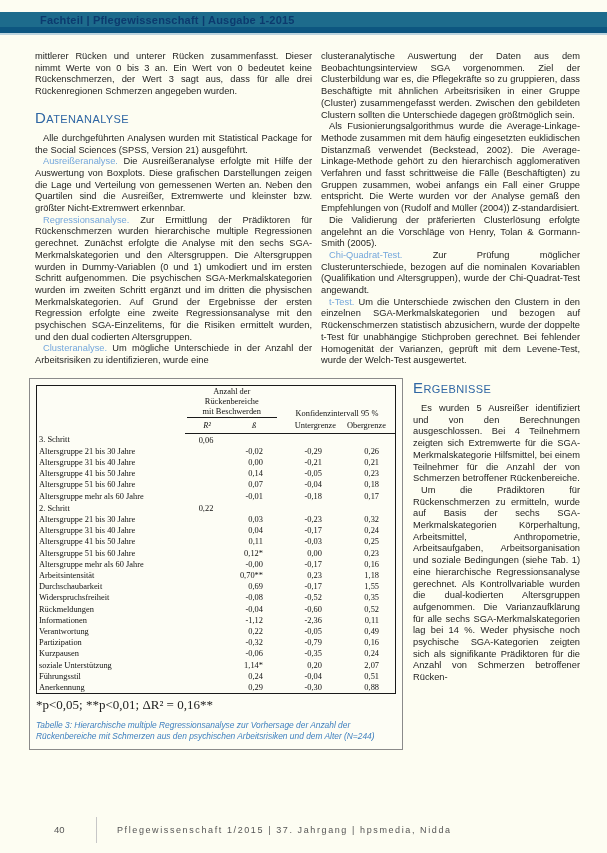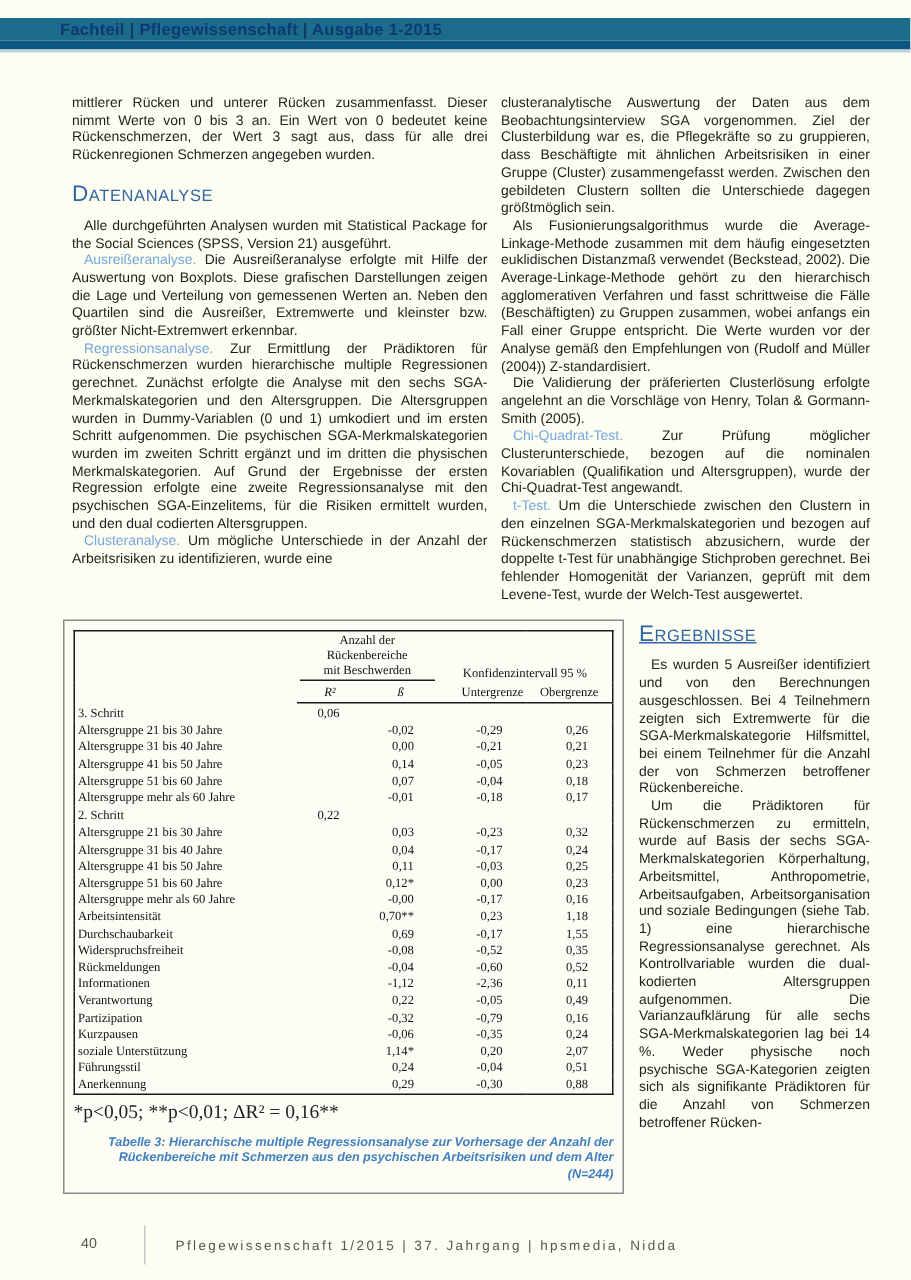--- a/index.html
+++ b/index.html
@@ -3,21 +3,21 @@
 <meta charset="utf-8">
 <style>
   html,body{margin:0;padding:0;}
   body{width:607px;height:853px;background:#fdfdf2;font-family:"Liberation Sans",sans-serif;color:#1e1e1e;position:relative;overflow:hidden;}
   
   .topbar{height:15px;background:#1d6b8c;display:flex;align-items:center;margin-top:12px;}
   .topbar-title{margin-left:40px;font-size:11px;font-weight:bold;color:#0c3a6e;letter-spacing:.2px;}
   .topbar-stripe{height:6px;background:#0d5680;}
   .topbar-hairline{height:2px;background:#bcd4de;}
   
-  .content{padding:28px 27px 0 35px;margin-left:13px;}
+  .content{padding:16px 27px 0 35px;}
   .cols{display:flex;gap:9px;}
   .col-left{width:277px;}
   .col-mid{flex:1;}
   p.body-text{margin:0;font-size:9.3px;line-height:11.7px;text-align:justify;}
   p.indent{text-indent:8px;}
   .lead{color:#74a7dc;}
   .lead::after{content:" ";}
   h2.section-heading{margin:12px 0 7px 0;font-variant:small-caps;font-weight:normal;font-size:15px;line-height:16px;color:#2f66a3;letter-spacing:.4px;}
   
   .bottom{display:flex;gap:10px;margin-top:11px;align-items:flex-start;}
@@ -26,23 +26,23 @@
   table.reg-table th{font-weight:normal;padding:1px 2px;vertical-align:bottom;}
   .group-head{text-align:center;font-size:8.4px;line-height:9.8px;padding:3px 4px 2px 4px;}
   .group-underline{border-bottom:1px solid #1a1a1a;}
   .subhead th{text-align:center;border-bottom:1px solid #1a1a1a;padding:2px 2px 3px 2px;}
   .subhead th.num{font-style:italic;}
   td.col-label{text-align:left;padding:0 2px;white-space:nowrap;}
   td.col-r2{text-align:left;padding:0 0 0 14px;}
   td.col-beta,td.col-lower,td.col-upper{text-align:right;padding:0 16px 0 0;}
   tr.step-row td{padding-top:1px;}
   .table-footnote{margin-top:3px;font-family:"Liberation Serif",serif;font-size:13px;color:#222;}
-  .table-caption{margin-top:7px;font-style:italic;font-size:8.4px;line-height:10.6px;color:#4080bf;text-align:right;font-weight:bold;}
+  .table-caption{margin-top:7px;font-style:italic;font-size:8.4px;line-height:10.6px;color:#4080bf;text-align:left;}
   .results-col{flex:1;}
-  .results-col h2.section-heading{margin-top:2px;text-decoration:underline;}
+  .results-col h2.section-heading{margin-top:2px;}
   
   .footer{position:absolute;left:16px;right:0;bottom:0;height:47px;display:flex;align-items:center;background:#fdfdf2;}
   .page-num{margin-left:38px;width:42px;font-size:9.5px;color:#555;}
   .footer-divider{width:1px;height:26px;background:#c7c7c7;margin-right:20px;}
   .footer-text{font-size:9px;color:#555;letter-spacing:1.6px;}
 </style>
 </head>
 <body>
 
 <div class="topbar">

